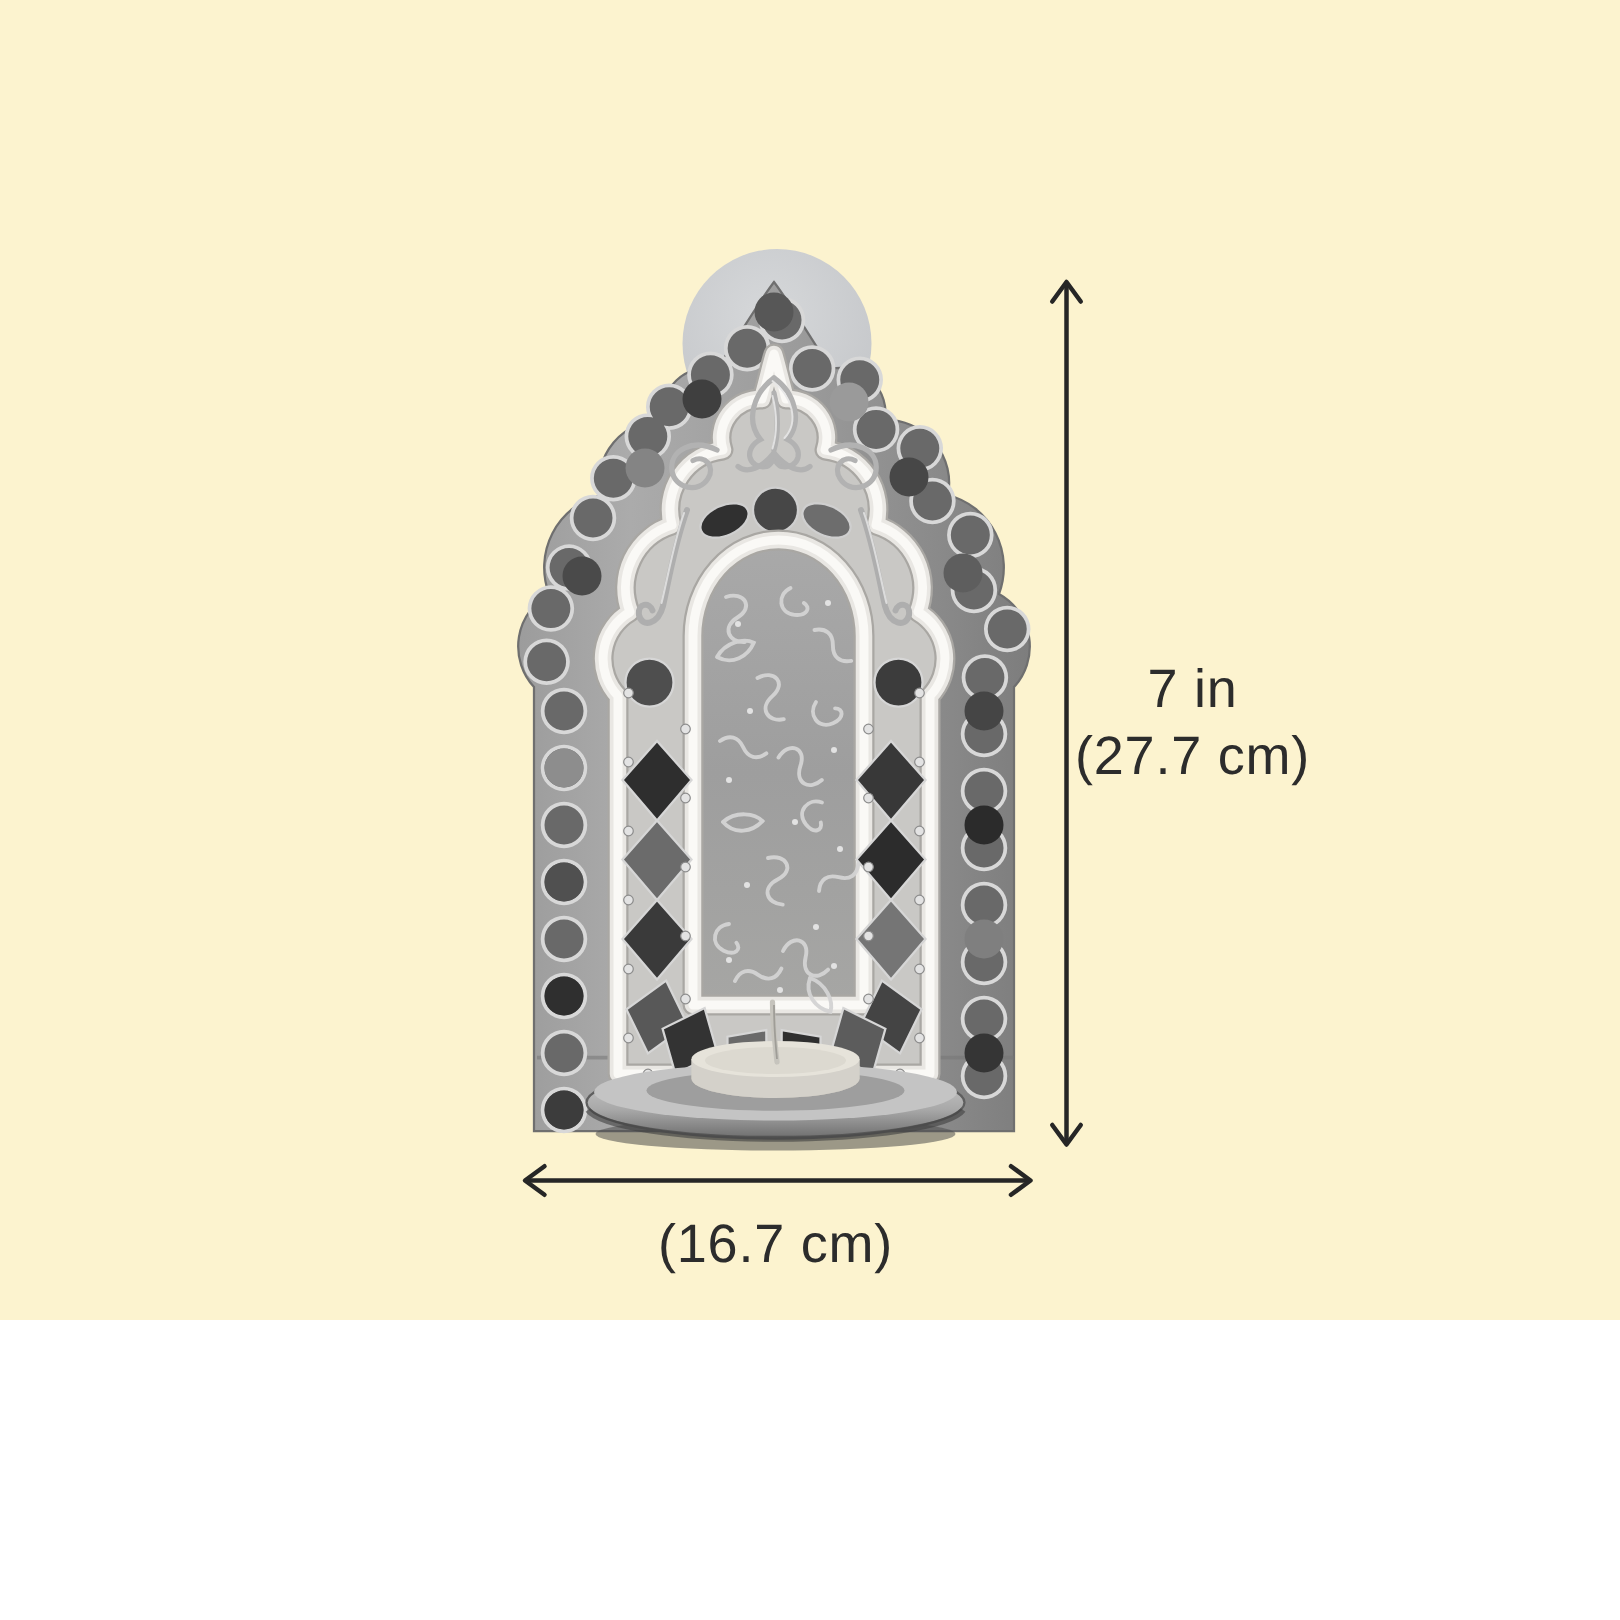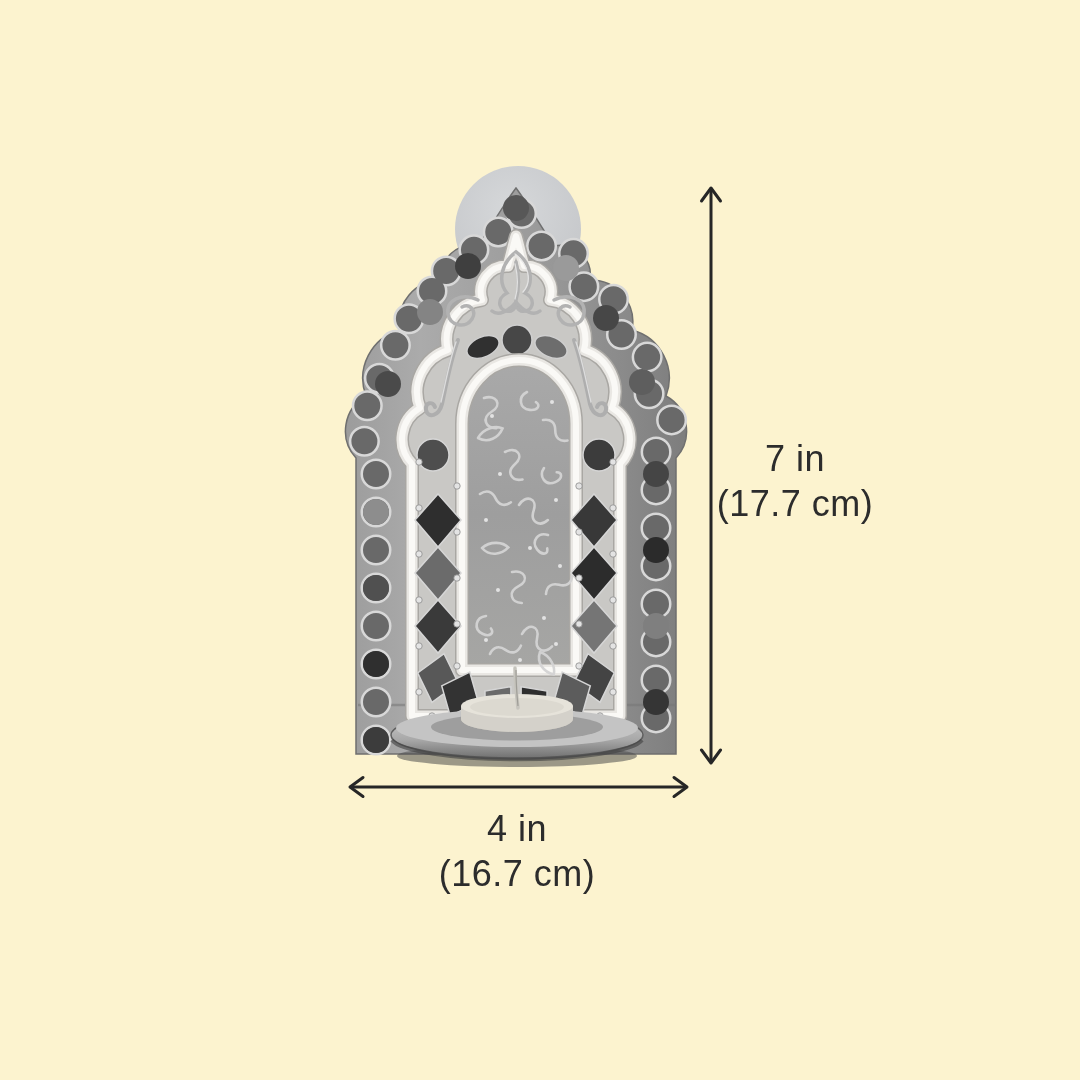--- a/index.html
+++ b/index.html
@@ -1,19 +1,19 @@
 <!DOCTYPE html>
 <html><head>
 <meta charset="utf-8">
 <style>
   html,body{margin:0;padding:0;}
   body{font-family:"Liberation Sans",sans-serif;}
   .canvas{
     position:relative;
-    width:1080px;height:1080px;
+    width:1080px;height:880px;
     overflow:hidden;
     background-color:#FCF3CF;
   }
   .canvas svg{position:absolute;left:0;top:0;}
   .dim-label{
     position:absolute;
     text-align:center;
     color:#2C2C2C;
     font-size:36px;
     line-height:45px;
@@ -301,21 +301,20 @@
 
   <g stroke="#262626" stroke-width="3" fill="none" stroke-linecap="round" stroke-linejoin="round">
     <line x1="352" y1="787" x2="685" y2="787"></line>
     <path d="M363 777.5 L350 787 L363 796.5"></path>
     <path d="M674 777.5 L687 787 L674 796.5"></path>
   </g>
 </svg>
 
 <div class="dim-label dim-label--height">
   <div>7 in</div>
-  <div>(17.7 cm)</div>
+  <div>(27.7 cm)</div>
 </div>
 
 <div class="dim-label dim-label--width">
-  <div>4 in</div>
   <div>(16.7 cm)</div>
 </div>
 
 </div>
 
 </body></html>

